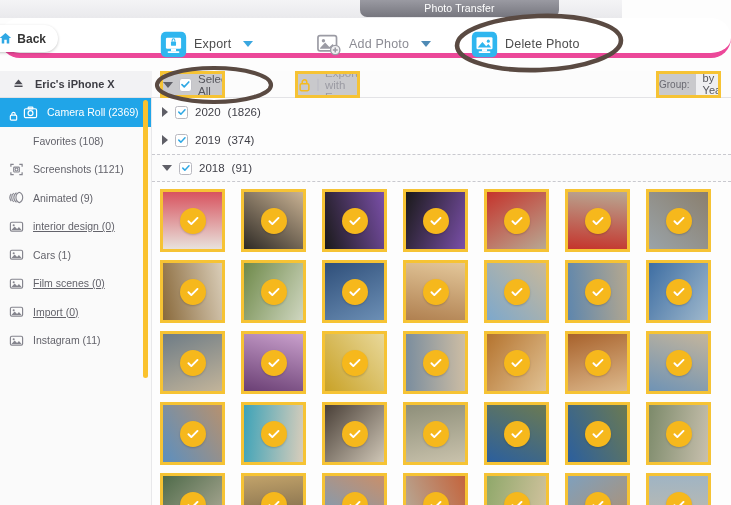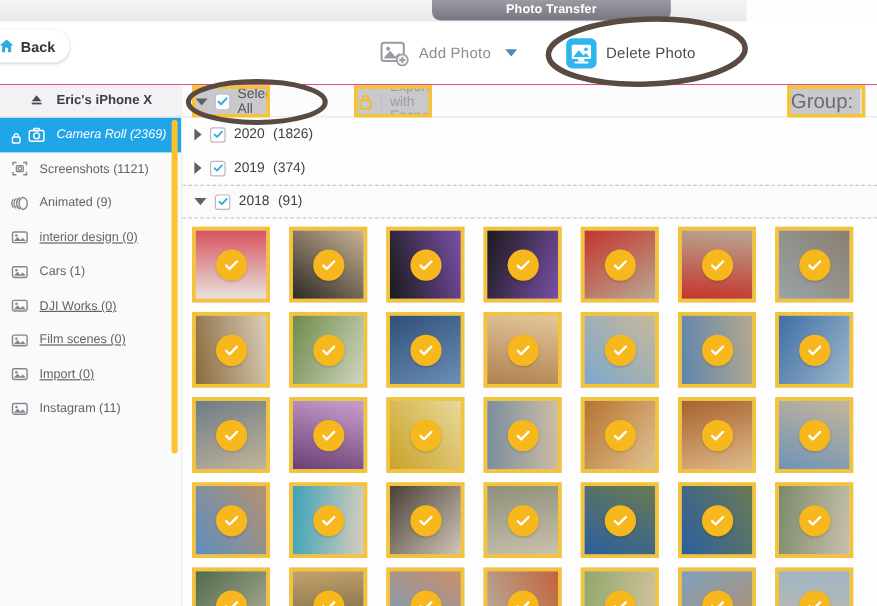--- a/index.html
+++ b/index.html
@@ -10,35 +10,35 @@
     background: #ffffff;
     -webkit-font-smoothing: antialiased;
   }
 
   #app { position: relative; width: 731px; height: 505px; overflow: hidden; background:#fdfdfd; }
 
   
   .tabstrip {
     position: absolute; top: 0; left: 0; width: 622px; height: 18px;
     background: linear-gradient(#f4f4f6, #e9e9ec);
-    font-weight: bold;
   }
   .tab-active {
     position: absolute; top: 0px; left: 360px; width: 199px; height: 17px;
     background: linear-gradient(#9a9aa2, #76767e);
     border-radius: 0 0 7px 7px;
     color: #ffffff; font-size: 10.5px; text-align: center;
     line-height: 16px; letter-spacing: .1px;
   }
 
   
   .toolbar {
-    position: absolute; top: 18px; left: 0; width: 731px; height: 53px;
+    position: absolute; top: 18px; left: 0; width: 731px; height: 40px;
     background: #ffffff;
-    border-bottom: 1px solid #ec4899;
+    border-bottom: 5px solid #ec4899;
+    border-radius: 26px;
   }
   .back-btn {
     position: absolute; left: -14px; top: 7px;
     width: 72px; height: 27px;
     background: #ffffff;
     border-radius: 14px;
     box-shadow: 0 1px 3px rgba(0,0,0,.22);
     display: flex; align-items: center; justify-content: flex-end;
     padding-right: 12px; gap: 4px;
   }
@@ -82,47 +82,47 @@
   .tri-rt {
     width: 0; height: 0;
     border-top: 5px solid transparent; border-bottom: 5px solid transparent;
     border-left: 6px solid #5f5f67;
   }
   .tri-dn.dark { border-top-color: #5f5f67; }
   .subbar .lbl { font-size: 11.5px; color: #55555c; }
   .subbar .lbl.muted { color: #9b9ba3; }
   .lock-ico { width: 13px; height: 14px; }
 
-  .grp-lbl { font-size: 17px; color: #6a6a72; }
+  .grp-lbl { font-size: 10px; color: #6a6a72; }
   .grp-val {
     font-size: 11px; color: #55555c;
     background: #efeff1; border-radius: 2px;
     padding: 2px 7px 3px 7px;
   }
 
   
   .sidebar {
     position: absolute; top: 98px; left: 0; width: 152px; bottom: 0;
     background: #fafafa; border-right: 1px solid #e8e8ea;
     overflow: hidden;
   }
   .dev-row {
     position: absolute; top: 71px; left: 0; width: 152px; height: 27px;
     background: #f2f2f4; border-bottom: 1px solid #e1e1e4;
-    display: flex; align-items: center; gap: 8px; padding-left: 24px;
+    display: flex; align-items: center; gap: 8px; padding-left: 12px;
   }
   .dev-row .lbl { font-size: 11px; font-weight: bold; color: #3d3d44; }
 
   .sb-item {
     height: 28.5px; display: flex; align-items: center;
     gap: 9px; padding-left: 9px; position: relative;
   }
   .sb-item .lbl { font-size: 10.5px; color: #63636b; white-space: nowrap; }
   .sb-item.active { background: #20a5e8; }
-  .sb-item.active .lbl { color: #ffffff; font-style: italic; }
+  .sb-item.active .lbl { color: #ffffff; }
   .sb-item .lbl.link { text-decoration: underline; }
   .sb-ico { width: 15px; height: 15px; flex: 0 0 15px; }
   .sb-ico svg { display:block; width:15px; height:15px; }
   .lockmini { width: 9px; height: 10px; flex: 0 0 9px; margin-right:-4px; }
 
   .sb-scroll {
     position: absolute; right: 3px; top: 2px; width: 5px; height: 278px;
     background: #fac22e; border-radius: 3px;
   }
 
@@ -178,20 +178,34 @@
 
     <div class="back-btn">
       <span class="ico" style="width:15px;height:15px;flex:0 0 15px">
         <svg viewBox="0 0 24 24" style="width:15px;height:15px">
           <path d="M12 3 L3 11 h3 v9 h4 v-6 h4 v6 h4 v-9 h3 Z" fill="#2fa8e4"></path>
         </svg>
       </span>
       <span class="lbl">Back</span>
     </div>
 
+    <div class="tbtn" style="left:160px">
+      <span class="ico">
+        <svg viewBox="0 0 32 32">
+          <rect x="1" y="1" width="30" height="30" rx="6" fill="#2fb6ef"></rect>
+          <rect x="7" y="8" width="18" height="13" rx="1.5" fill="#fff"></rect>
+          <rect x="13" y="21" width="6" height="3" fill="#fff"></rect>
+          <rect x="9" y="24" width="14" height="2" rx="1" fill="#fff"></rect>
+          <rect x="13" y="12.5" width="6" height="5" rx="1" fill="#2fb6ef"></rect>
+          <path d="M14.4 12.5 v-1.6 a1.6 1.6 0 0 1 3.2 0 v1.6" stroke="#2fb6ef" stroke-width="1.2" fill="none"></path>
+        </svg>
+      </span>
+      <span class="lbl">Export</span>
+      <span class="caret-dn"></span>
+    </div>
 
     <div class="tbtn" style="left:471px">
       <span class="ico">
         <svg viewBox="0 0 32 32">
           <rect x="1" y="1" width="30" height="30" rx="6" fill="#2fb6ef"></rect>
           <rect x="6.5" y="7.5" width="19" height="14" rx="1.5" fill="#fff"></rect>
           <circle cx="20.5" cy="12" r="1.8" fill="#2fb6ef"></circle>
           <path d="M8 19.5 L13.5 13 L18 18 L20.5 15.5 L24 19.5 Z" fill="#2fb6ef"></path>
           <rect x="13" y="21.5" width="6" height="2.5" fill="#fff"></rect>
           <rect x="9" y="24" width="14" height="2" rx="1" fill="#fff"></rect>
@@ -269,20 +283,28 @@
               <rect x="1.5" y="4" width="13" height="9.5" rx="1.6" fill="none" stroke="#ffffff" stroke-width="1.3"></rect>
               <circle cx="8" cy="8.7" r="2.6" fill="none" stroke="#ffffff" stroke-width="1.3"></circle>
               <rect x="5.5" y="2.2" width="5" height="2" rx="0.6" fill="none" stroke="#ffffff" stroke-width="1.3"></rect>
             </svg>
           </span>
           <span class="lbl">Camera Roll (2369)</span>
         </div>
         <div class="sb-item">
           <span class="sb-ico">
             <svg viewBox="0 0 16 16">
+              <path d="M8 13.5 #85858e3 10 1.4 7.6 1.4 5.7 A3.3 3.3 0 0 1 8 4.2 A3.3 3.3 0 0 1 14.6 5.7 #85858e14.6 7.6 13 10 8 13.5 Z" fill="none" stroke="#85858e" stroke-width="1.3"></path>
+            </svg>
+          </span>
+          <span class="lbl">Favorites (108)</span>
+        </div>
+        <div class="sb-item">
+          <span class="sb-ico">
+            <svg viewBox="0 0 16 16">
               <path d="M2 5 V2.5 h3 M11 2.5 h3 V5 M14 11 v2.5 h-3 M5 13.5 H2 V11" fill="none" stroke="#85858e" stroke-width="1.3"></path>
               <rect x="5" y="5.4" width="6" height="5.2" rx="0.8" fill="none" stroke="#85858e" stroke-width="1.2"></rect>
               <circle cx="8" cy="8" r="1.5" fill="none" stroke="#85858e" stroke-width="1.1"></circle>
             </svg>
           </span>
           <span class="lbl">Screenshots (1121)</span>
         </div>
         <div class="sb-item">
           <span class="sb-ico">
             <svg viewBox="0 0 16 16">
@@ -306,30 +328,20 @@
         </div>
         <div class="sb-item">
           <span class="sb-ico">
             <svg viewBox="0 0 16 16">
               <rect x="1.5" y="3.5" width="13" height="9.5" rx="1.5" fill="none" stroke="#85858e" stroke-width="1.25"></rect>
               <circle cx="5" cy="6.6" r="1.1" fill="#85858e"></circle>
               <path d="M2.6 11.6 L6 7.9 L8.6 10.6 L10.6 8.6 L13.4 11.6 Z" fill="#85858e"></path>
             </svg>
           </span>
           <span class="lbl">Cars (1)</span>
-        </div>
-        <div class="sb-item">
-          <span class="sb-ico">
-            <svg viewBox="0 0 16 16">
-              <rect x="1.5" y="3.5" width="13" height="9.5" rx="1.5" fill="none" stroke="#85858e" stroke-width="1.25"></rect>
-              <circle cx="5" cy="6.6" r="1.1" fill="#85858e"></circle>
-              <path d="M2.6 11.6 L6 7.9 L8.6 10.6 L10.6 8.6 L13.4 11.6 Z" fill="#85858e"></path>
-            </svg>
-          </span>
-          <span class="lbl link">DJI Works (0)</span>
         </div>
         <div class="sb-item">
           <span class="sb-ico">
             <svg viewBox="0 0 16 16">
               <rect x="1.5" y="3.5" width="13" height="9.5" rx="1.5" fill="none" stroke="#85858e" stroke-width="1.25"></rect>
               <circle cx="5" cy="6.6" r="1.1" fill="#85858e"></circle>
               <path d="M2.6 11.6 L6 7.9 L8.6 10.6 L10.6 8.6 L13.4 11.6 Z" fill="#85858e"></path>
             </svg>
           </span>
           <span class="lbl link">Film scenes (0)</span>

